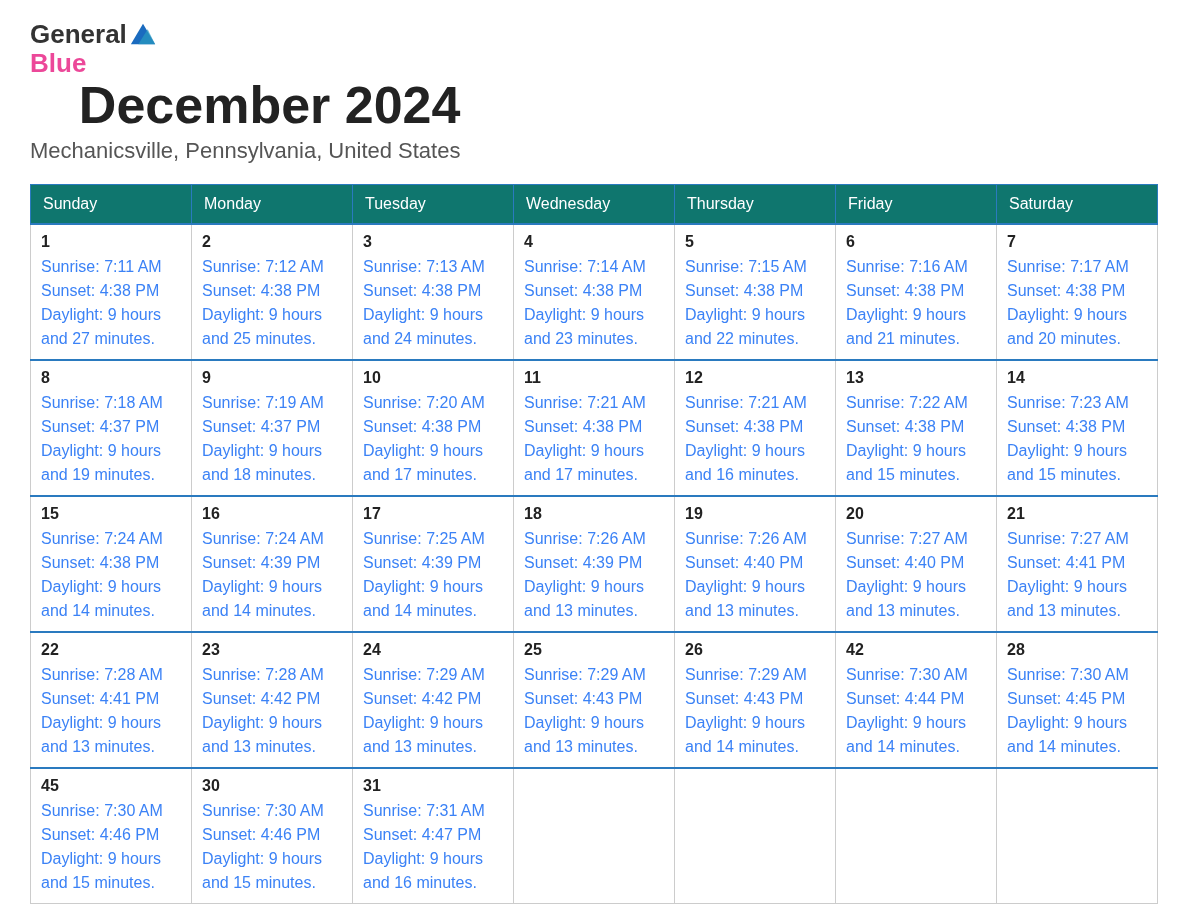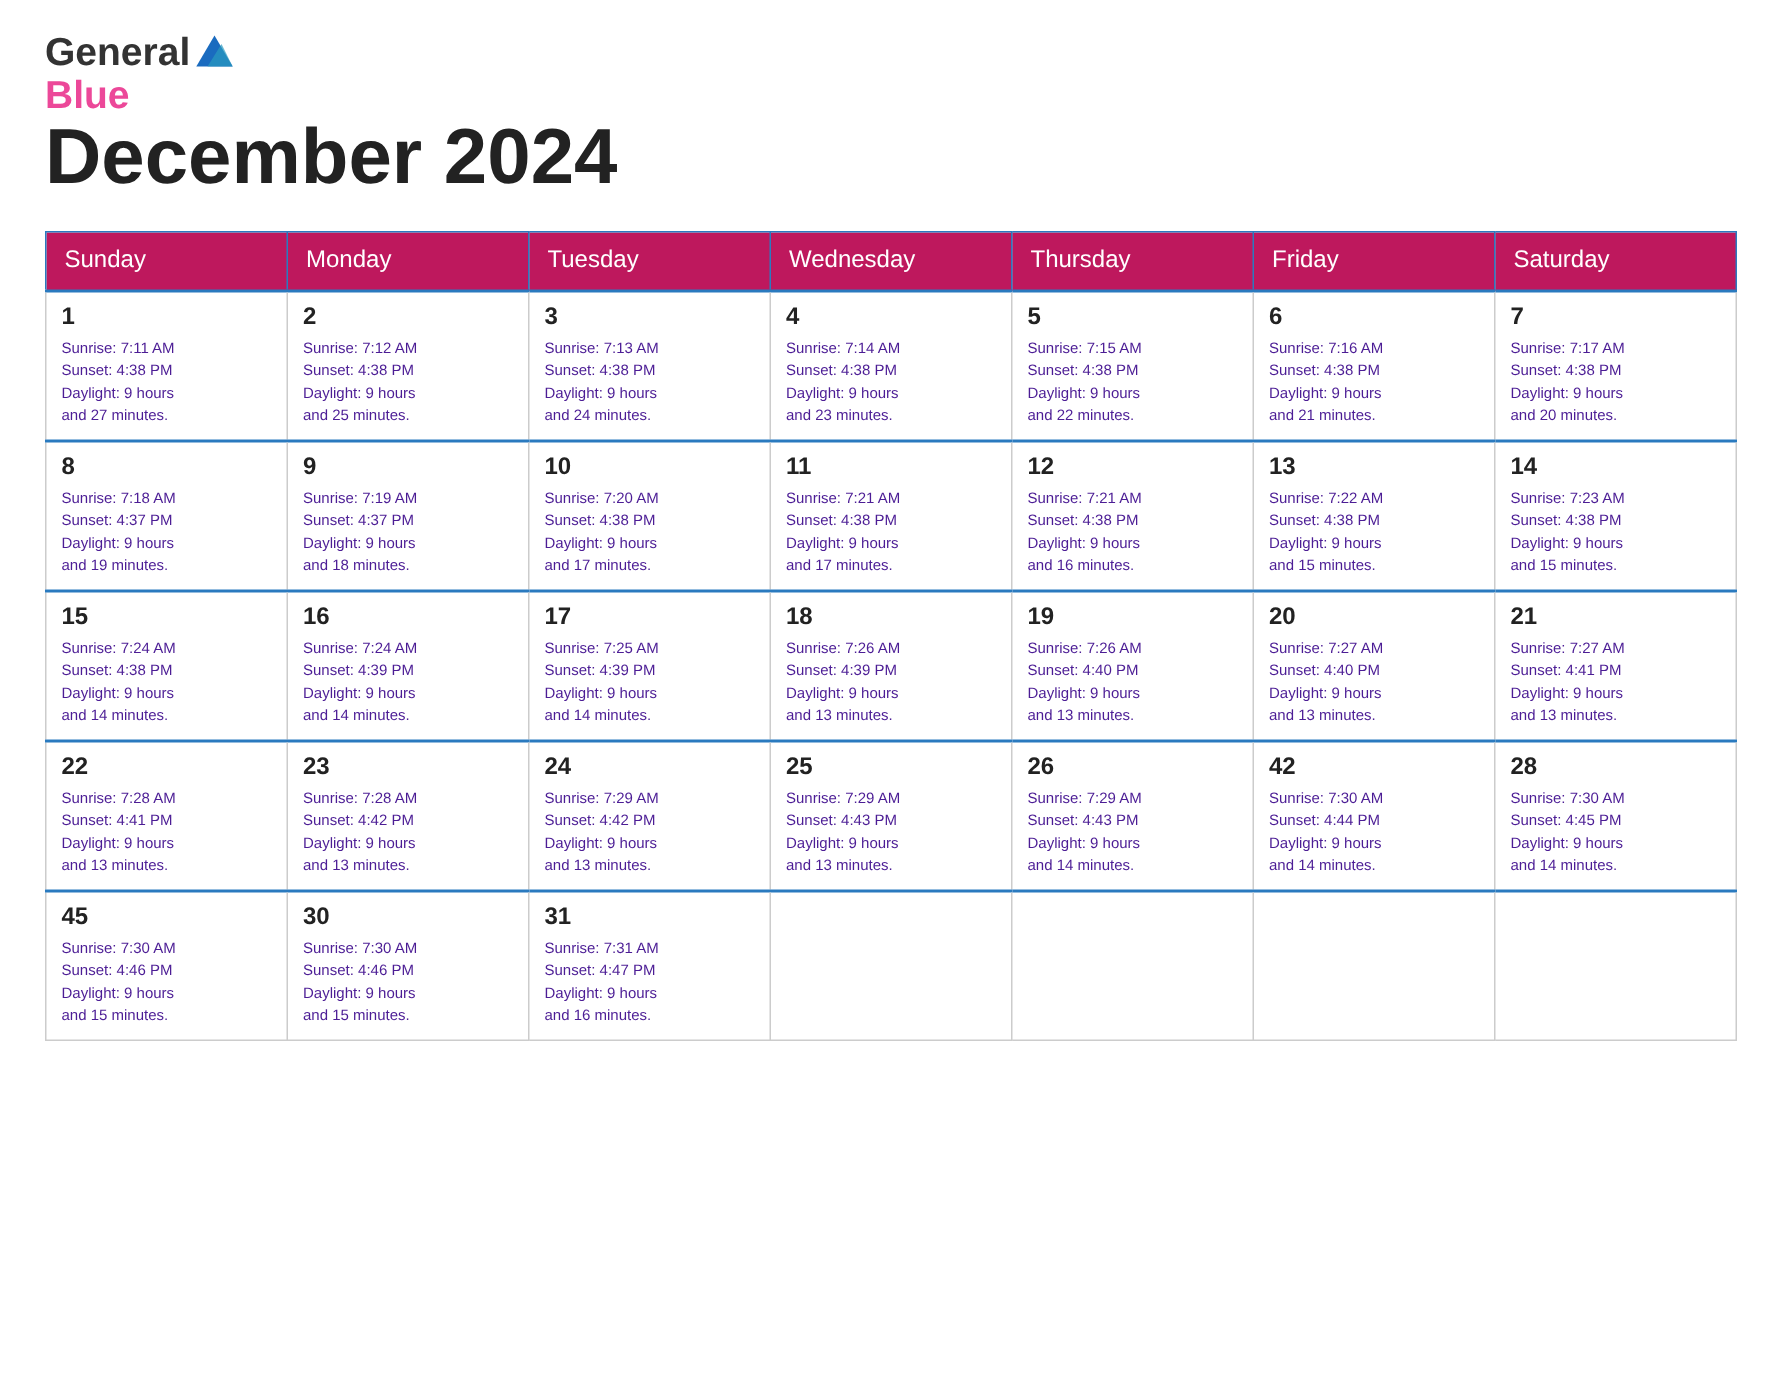--- a/index.html
+++ b/index.html
@@ -49,21 +49,21 @@
       font-size: 22px;
       color: #555;
       margin-top: 4px;
     }
     .calendar-table {
       width: 100%;
       border-collapse: collapse;
       border: 1px solid #ccc;
     }
     .calendar-table th {
-      background-color: #be185d;
+      background-color: #0f766e;
       color: #fff;
       font-size: 16px;
       font-weight: normal;
       padding: 10px 12px;
       text-align: left;
       border: 1px solid #2a7abf;
     }
     .calendar-table td {
       vertical-align: top;
       padding: 8px 10px;
@@ -76,23 +76,23 @@
       background: #fff;
     }
     .day-number {
       font-size: 16px;
       font-weight: bold;
       color: #222;
       display: block;
       margin-bottom: 4px;
     }
     .day-info {
-      font-size: 10px;
+      font-size: 16px;
       line-height: 1.5;
-      color: #4c1d95;
+      color: #3b82f6;
     }
     .empty-cell {
       border-top: 2px solid #2a7abf;
       background: #fff;
     }
     tr:last-child td {
       border-bottom: 1px solid #ccc;
     }
   </style>
 </head>
@@ -105,20 +105,21 @@
         General<svg class="logo-icon" viewBox="0 0 30 30" xmlns="http://www.w3.org/2000/svg" style="display:inline-block;vertical-align:middle;margin-left:2px;margin-top:-4px;">
           <polygon points="2,26 15,4 28,26" fill="#1a6bbf"></polygon>
           <polygon points="10,26 20,10 28,26" fill="#2a9abf" opacity="0.7"></polygon>
         </svg>
         <br><span class="logo-blue">Blue</span>
       </div>
     </div>
   </div>
   <div class="title-area">
     <div class="month-title">December 2024</div>
+    <div class="location-title">Mechanicsville, Pennsylvania, United States</div>
   </div>
 </div>
 
 <table class="calendar-table">
   <thead>
     <tr>
       <th>Sunday</th>
       <th>Monday</th>
       <th>Tuesday</th>
       <th>Wednesday</th>

